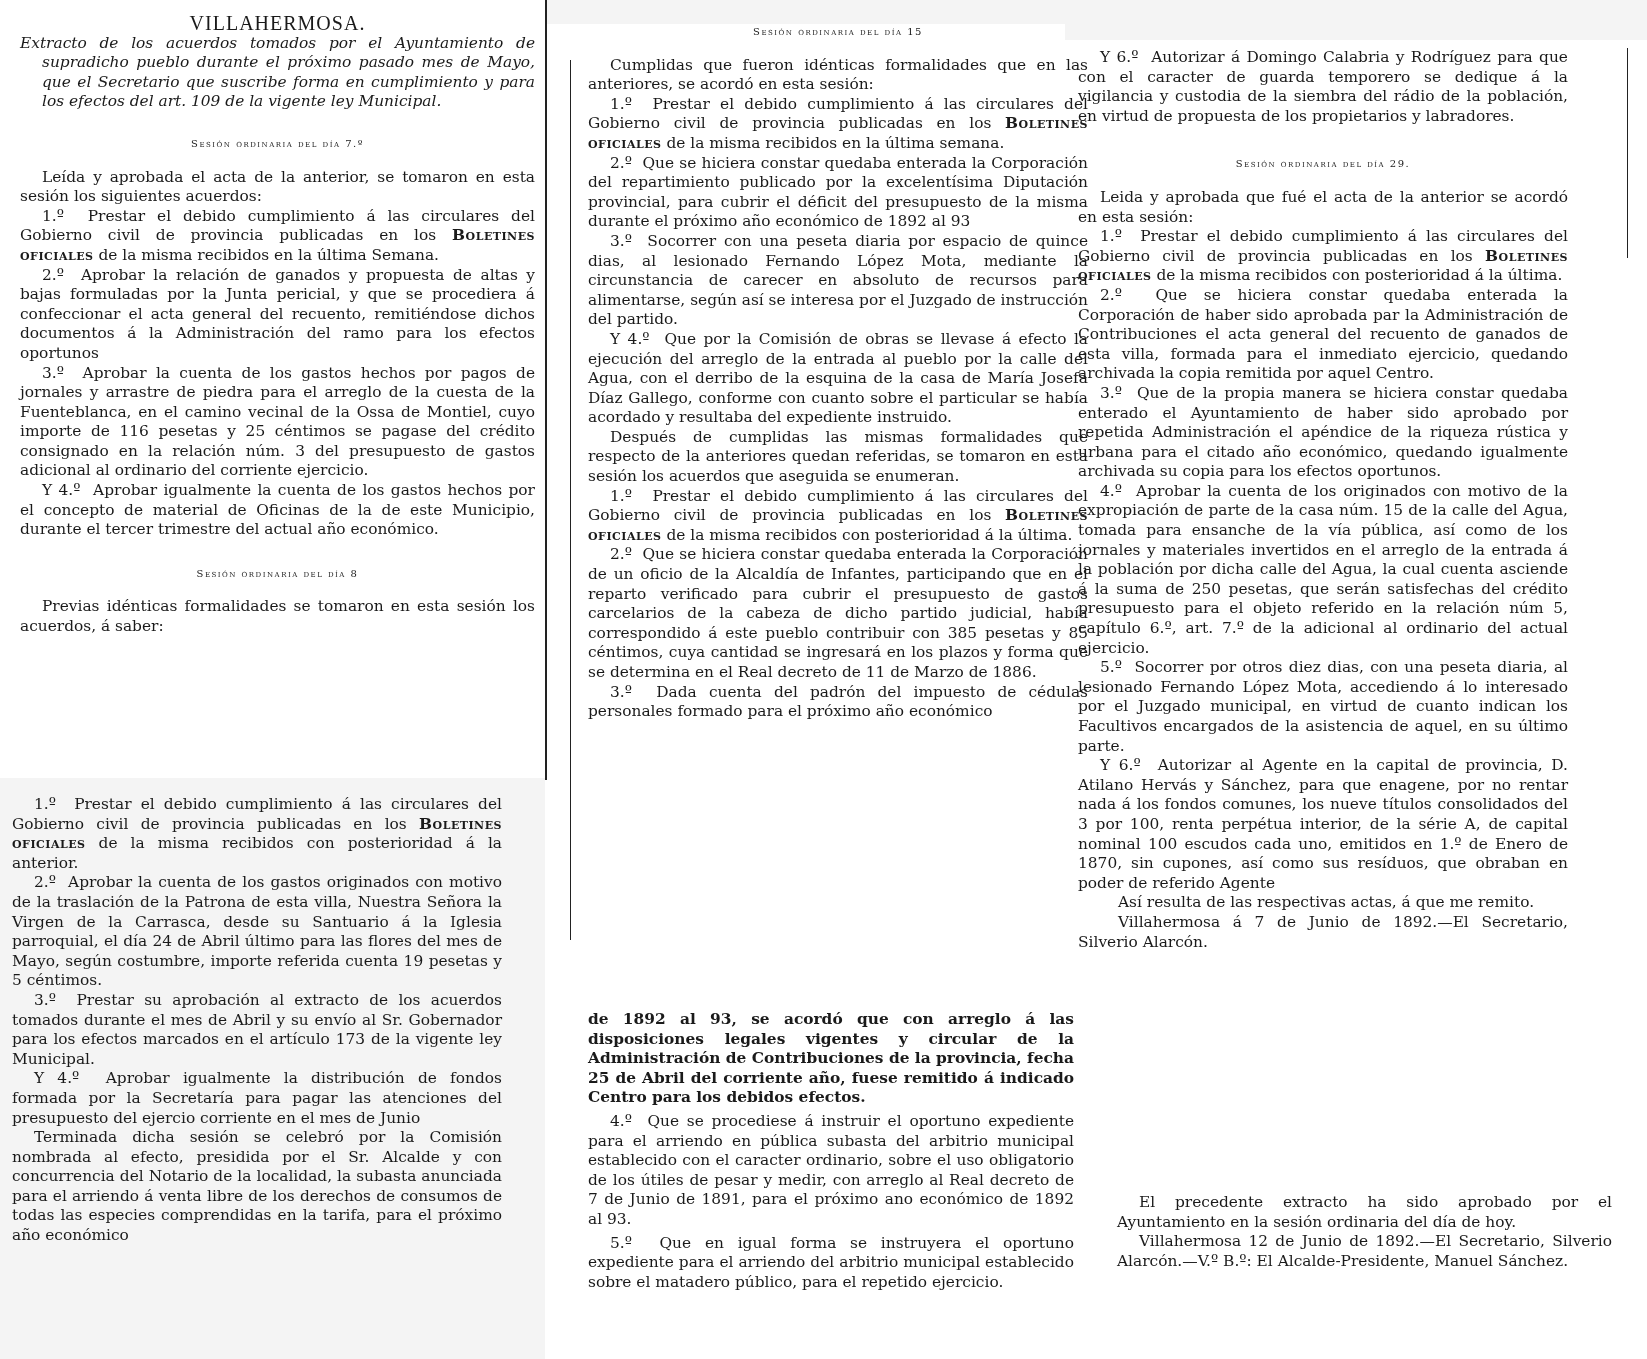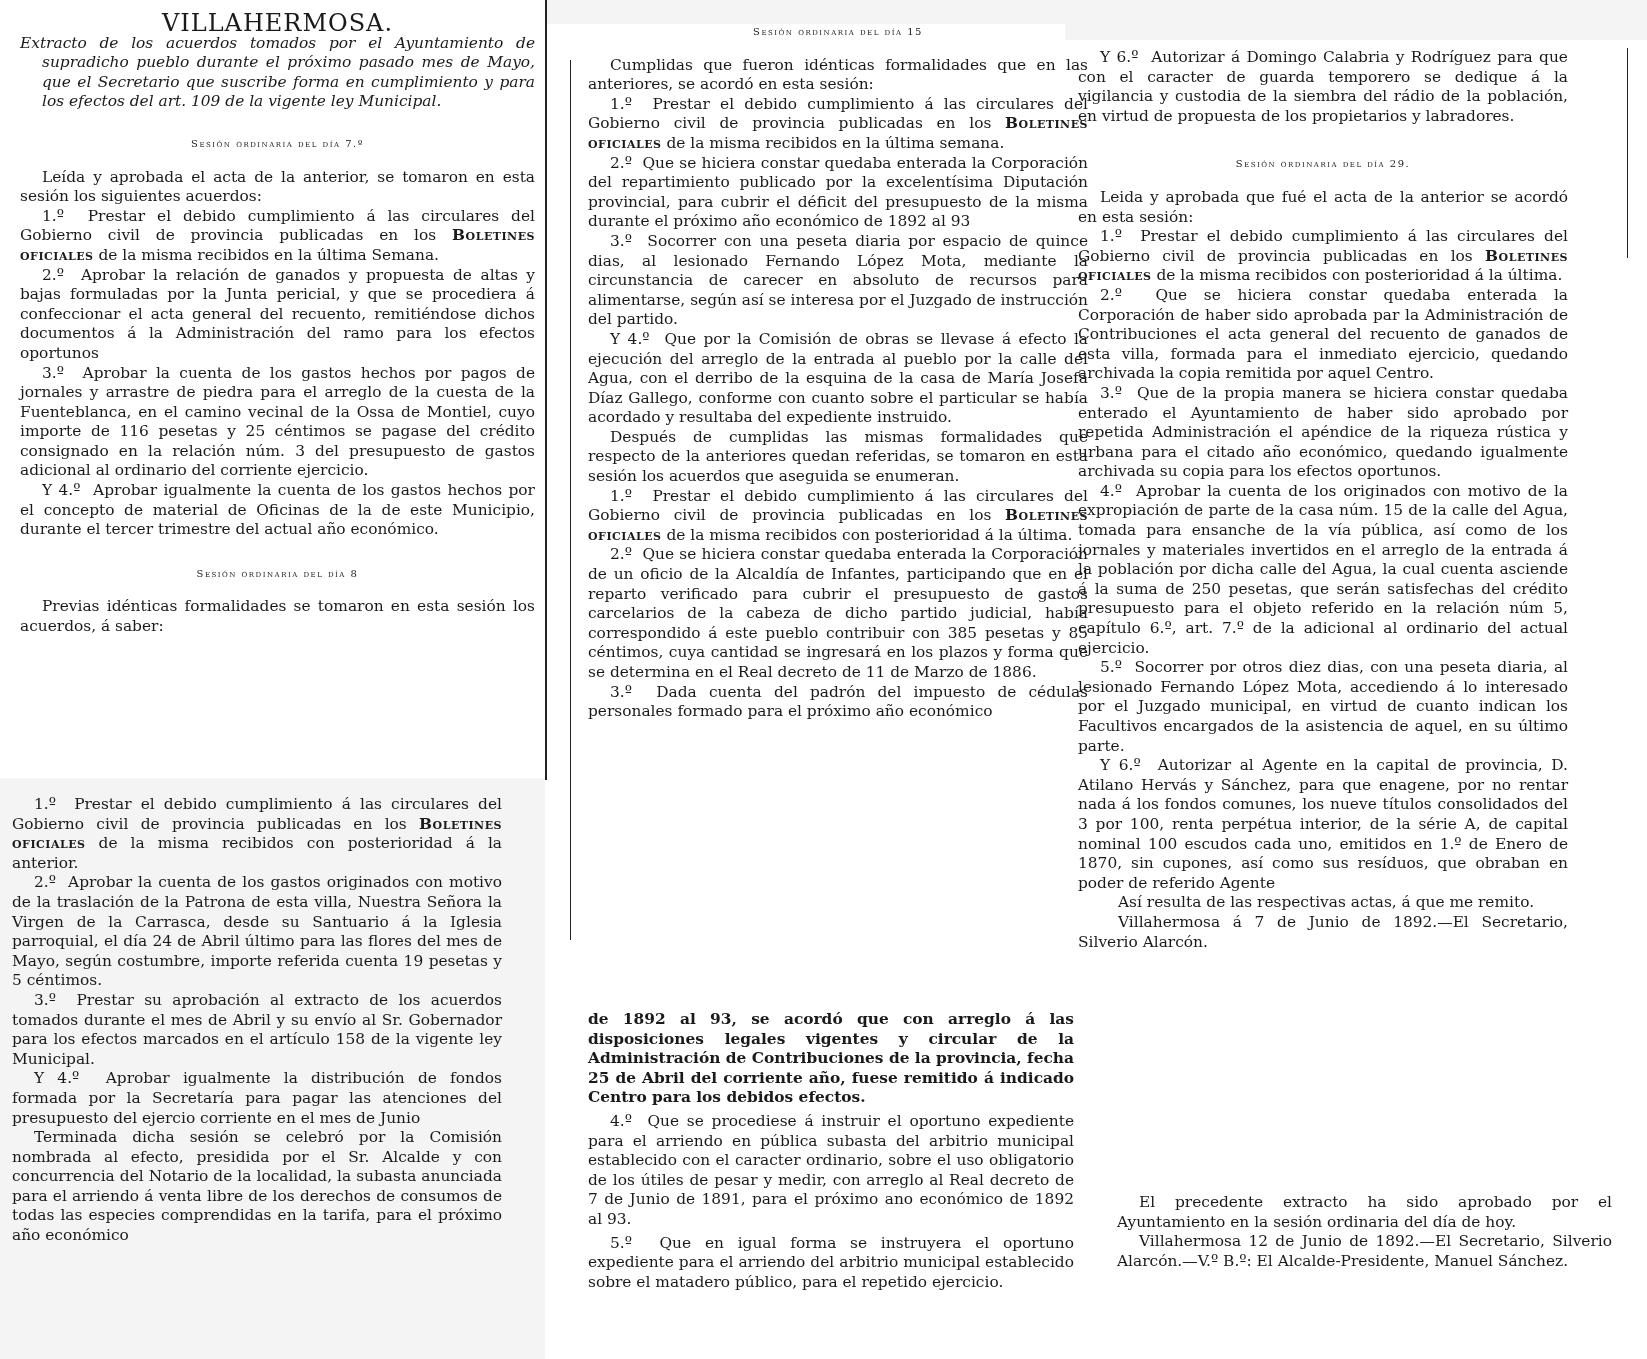--- a/index.html
+++ b/index.html
@@ -3,21 +3,21 @@
 <meta charset="utf-8">
 <style>
   html, body { margin: 0; padding: 0; }
   body {
     width: 1647px; height: 1359px; background: #ffffff; position: relative; overflow: hidden;
     font-family: "DejaVu Serif", "Liberation Serif", serif; color: #1a1a1a;
   }
   .block { position: absolute; font-size: 15.4px; line-height: 19.6px; text-align: justify; }
   .block p { margin: 0; text-indent: 22px; }
   .block p.noindent { text-indent: 0; font-weight: bold; }
-  .title { text-align: center; font-size: 24px; letter-spacing: 1px; margin: 0 0 10px 0; text-indent: 0 !important; }
+  .title { text-align: center; font-size: 20px; letter-spacing: 1px; margin: 0 0 10px 0; text-indent: 0 !important; font-family: Liberation Serif, serif; }
   .intro { font-style: italic; padding-left: 22px; text-indent: -22px !important; margin-bottom: 22px !important; }
   .heading { text-align: center; text-indent: 0 !important; font-variant: small-caps; letter-spacing: 1.5px; font-size: 10px; margin: 16px 0 14px 0 !important; }
   .sc { font-variant: small-caps; font-weight: bold; letter-spacing: .5px; }
   .divider { position: absolute; background: #222; width: 1.5px; }
   .shade { position: absolute; background: #f4f4f4; }
 </style>
 </head>
 <body>
 
 <div class="shade" style="left:0;top:778px;width:545px;height:581px;"></div>
@@ -39,21 +39,21 @@
   <p><span>3.º</span>&nbsp;&nbsp;<span>Aprobar la cuenta de los gastos hechos por pagos de jornales y arrastre de piedra para el arreglo de la cuesta de la Fuenteblanca, en el camino vecinal de la Ossa de Montiel, cuyo importe de 116 pesetas y 25 céntimos se pagase del crédito consignado en la relación núm. 3 del presupuesto de gastos adicional al ordinario del corriente ejercicio.</span></p>
   <p><span>Y 4.º</span>&nbsp;&nbsp;<span>Aprobar igualmente la cuenta de los gastos hechos por el concepto de material de Oficinas de la de este Municipio, durante el tercer trimestre del actual año económico.</span></p>
 
   <p class="heading" style="margin-top:24px !important;">Sesión ordinaria del día 8</p>
   <p>Previas idénticas formalidades se tomaron en esta sesión los acuerdos, á saber:</p>
 </div>
 
 <div class="block" style="left:12px;top:795px;width:490px;">
   <p><span>1.º</span>&nbsp;&nbsp;<span>Prestar el debido cumplimiento á las circulares del Gobierno civil de provincia publicadas en los </span><span class="sc">Boletines oficiales</span><span> de la misma recibidos con posterioridad á la anterior.</span></p>
   <p><span>2.º</span>&nbsp;&nbsp;<span>Aprobar la cuenta de los gastos originados con motivo de la traslación de la Patrona de esta villa, Nuestra Señora la Virgen de la Carrasca, desde su Santuario á la Iglesia parroquial, el día 24 de Abril último para las flores del mes de Mayo, según costumbre, importe referida cuenta 19 pesetas y 5 céntimos.</span></p>
-  <p><span>3.º</span>&nbsp;&nbsp;<span>Prestar su aprobación al extracto de los acuerdos tomados durante el mes de Abril y su envío al Sr. Gobernador para los efectos marcados en el artículo 158 de la vigente ley Municipal.</span></p>
+  <p><span>3.º</span>&nbsp;&nbsp;<span>Prestar su aprobación al extracto de los acuerdos tomados durante el mes de Abril y su envío al Sr. Gobernador para los efectos marcados en el artículo 173 de la vigente ley Municipal.</span></p>
   <p><span>Y 4.º</span>&nbsp;&nbsp;<span>Aprobar igualmente la distribución de fondos formada por la Secretaría para pagar las atenciones del presupuesto del ejercio corriente en el mes de Junio</span></p>
   <p>Terminada dicha sesión se celebró por la Comisión nombrada al efecto, presidida por el Sr. Alcalde y con concurrencia del Notario de la localidad, la subasta anunciada para el arriendo á venta libre de los derechos de consumos de todas las especies comprendidas en la tarifa, para el próximo año económico</p>
 </div>
 
 <div class="block" style="left:588px;top:22px;width:500px;">
   <p class="heading" style="margin-top:0 !important;">Sesión ordinaria del día 15</p>
   <p>Cumplidas que fueron idénticas formalidades que en las anteriores, se acordó en esta sesión:</p>
   <p><span>1.º</span>&nbsp;&nbsp;<span>Prestar el debido cumplimiento á las circulares del Gobierno civil de provincia publicadas en los </span><span class="sc">Boletines oficiales</span><span> de la misma recibidos en la última semana.</span></p>
   <p><span>2.º</span>&nbsp;&nbsp;<span>Que se hiciera constar quedaba enterada la Corporación del repartimiento publicado por la excelentísima Diputación provincial, para cubrir el déficit del presupuesto de la misma durante el próximo año económico de 1892 al 93</span></p>
   <p><span>3.º</span>&nbsp;&nbsp;<span>Socorrer con una peseta diaria por espacio de quince dias, al lesionado Fernando López Mota, mediante la circunstancia de carecer en absoluto de recursos para alimentarse, según así se interesa por el Juzgado de instrucción del partido.</span></p>

